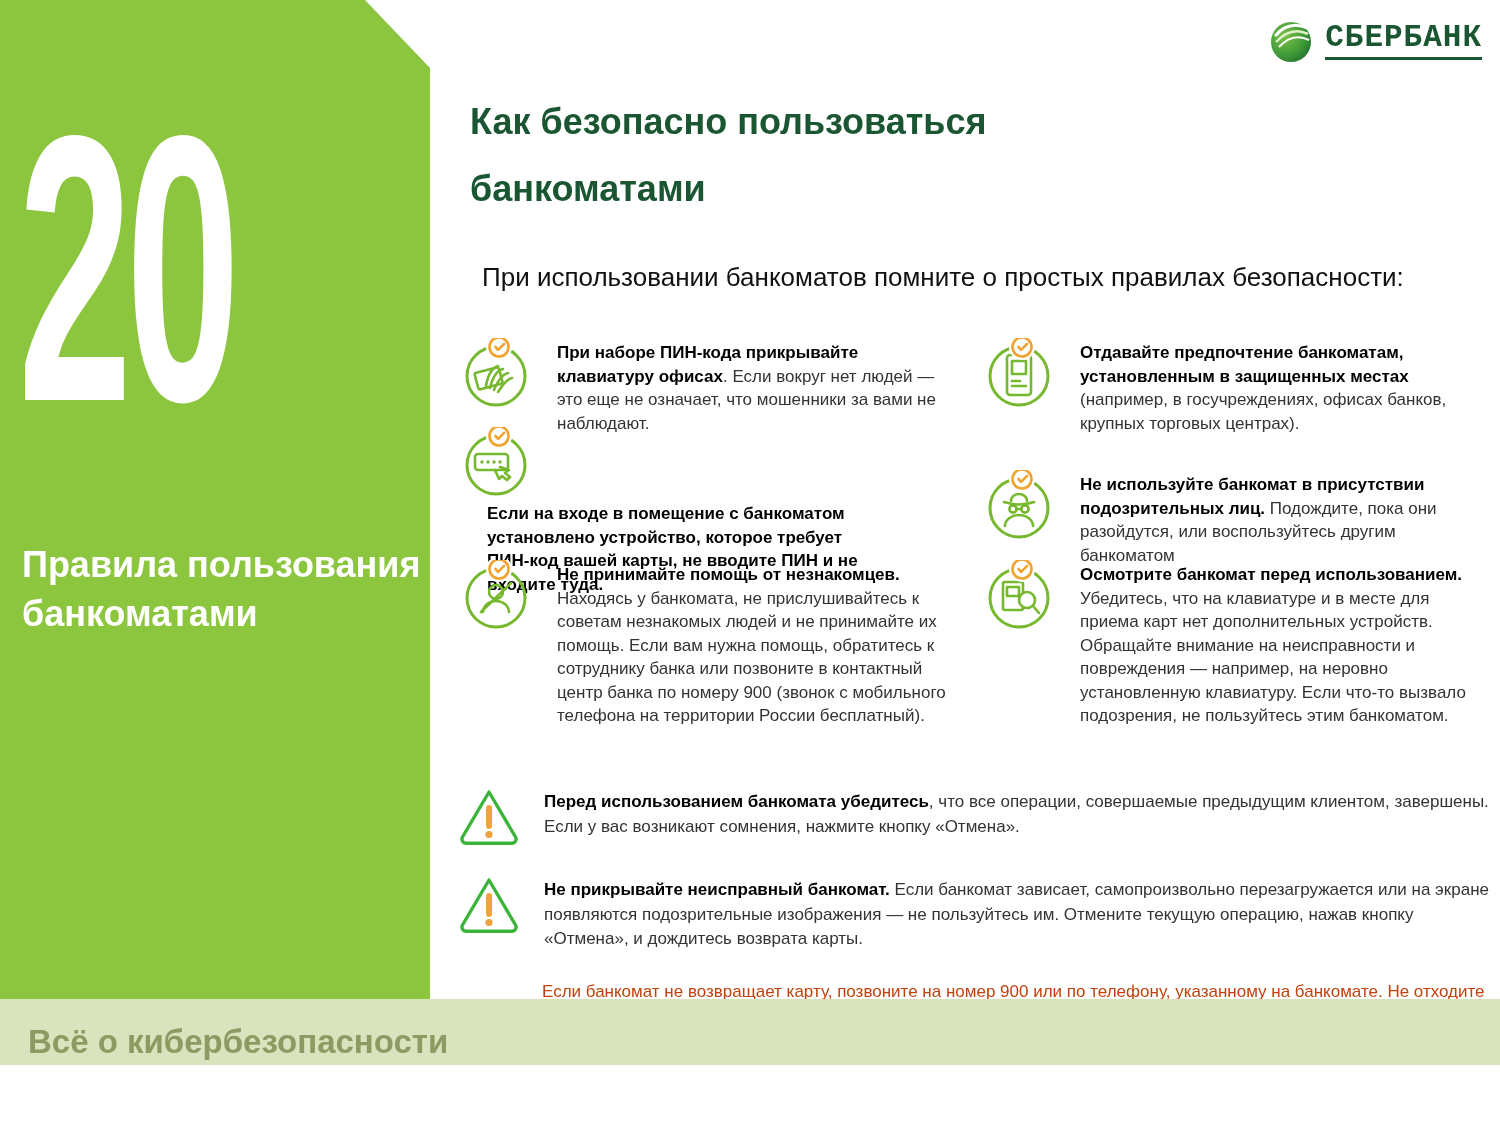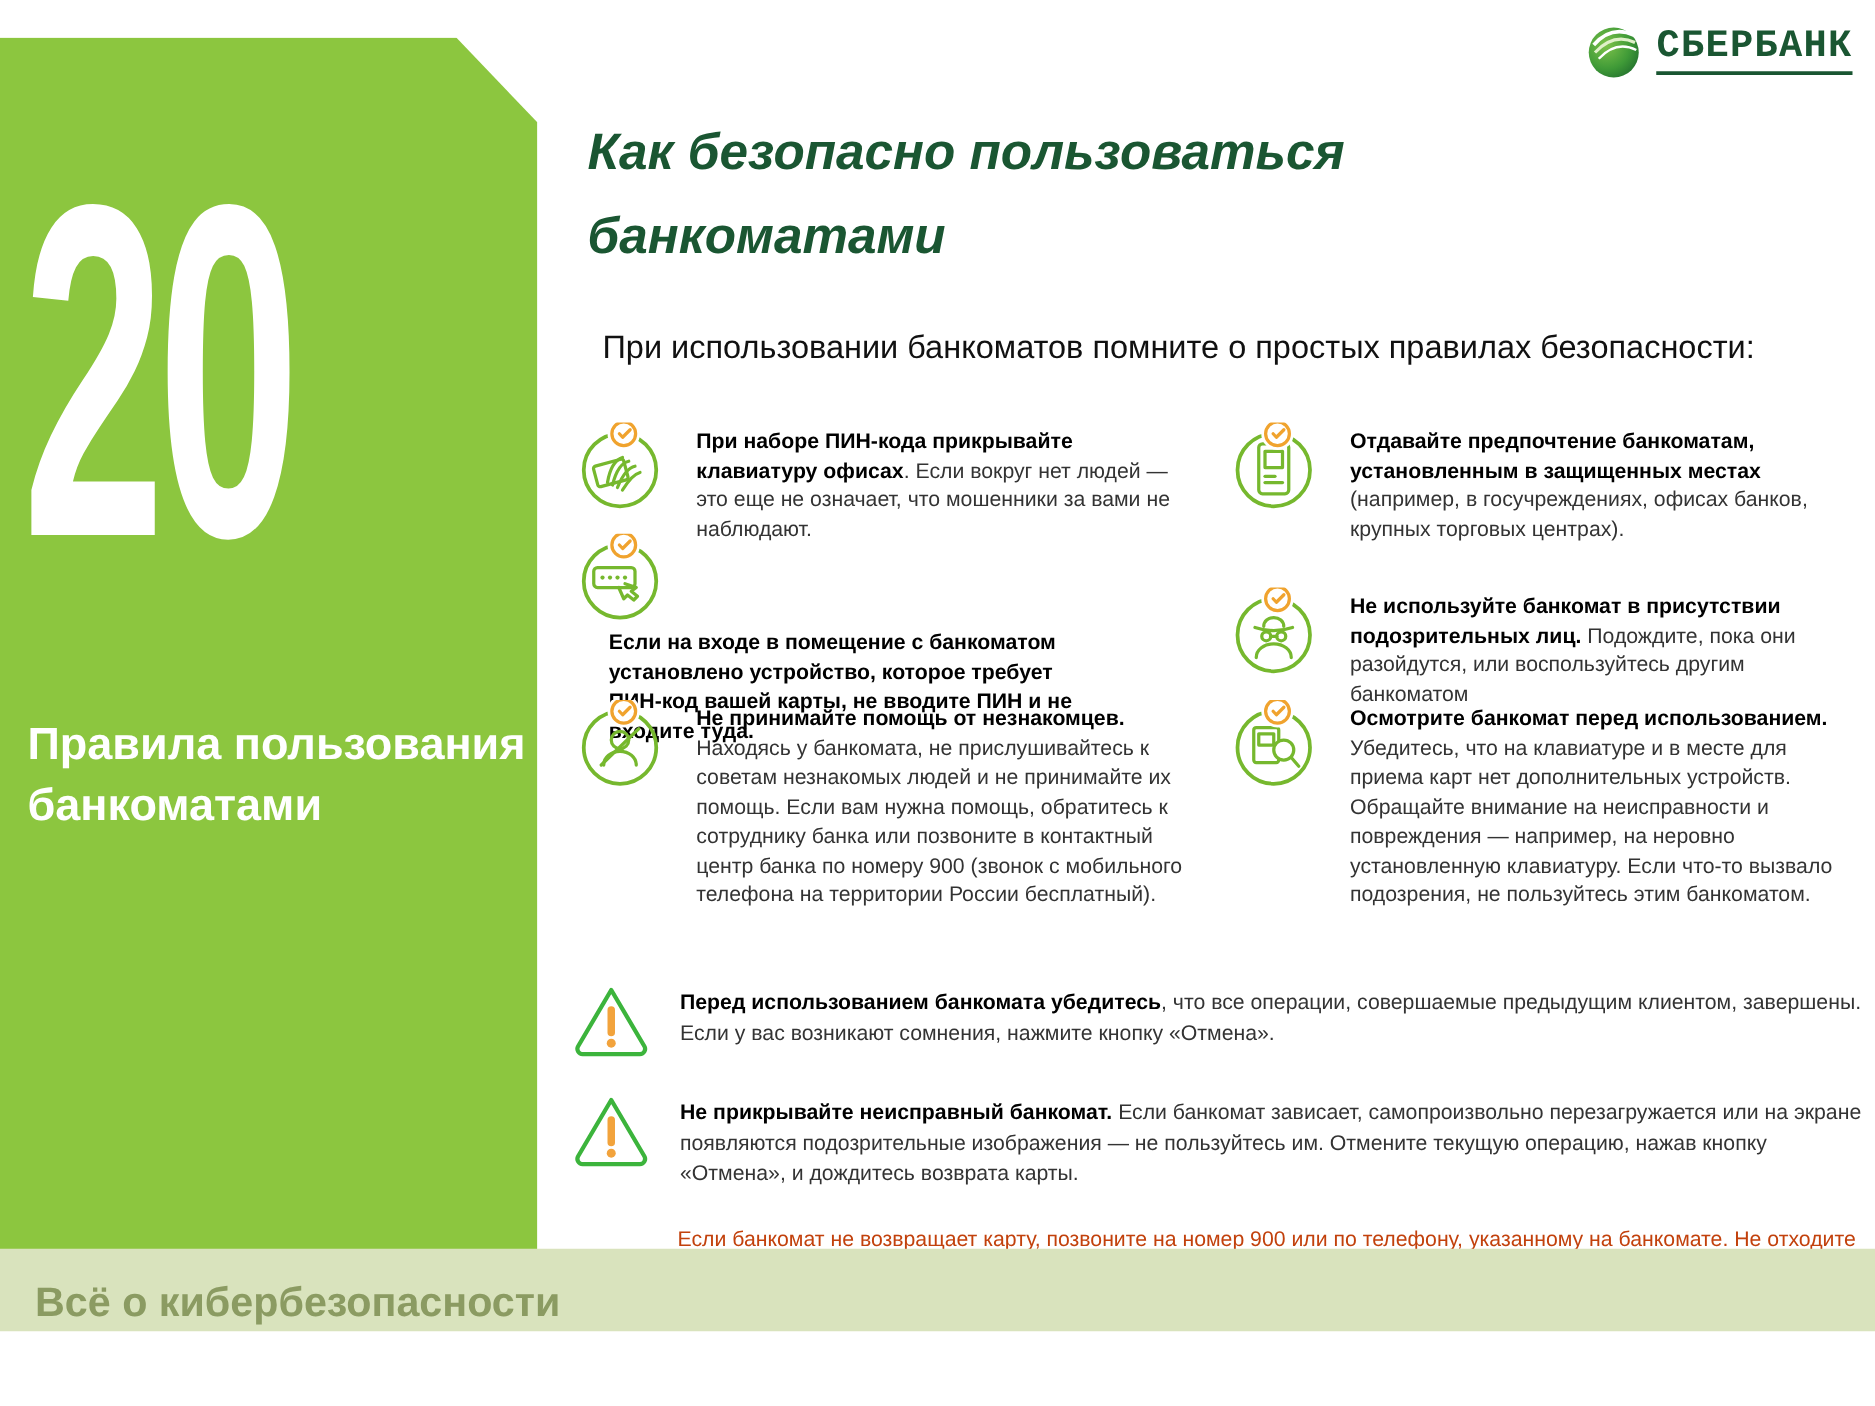--- a/index.html
+++ b/index.html
@@ -1,32 +1,32 @@
 <!DOCTYPE html>
 <html><head>
 <meta charset="utf-8">
 <style>
   html,body{margin:0;padding:0;background:#fff;}
   .slide{position:relative;width:1500px;height:1125px;background:#fff;overflow:hidden;
          font-family:"Liberation Sans", sans-serif;color:#222;}
   
   .sidebar{position:absolute;left:0;top:0;width:430px;height:1031px;background:#8cc63f;
-           clip-path:polygon(0 0,365px 0,430px 68px,430px 100%,0 100%);margin-top:30px;}
+           clip-path:polygon(0 0,365px 0,430px 68px,430px 100%,0 100%);}
   .big-number{position:absolute;left:18px;top:78px;color:#fff;font-weight:bold;
               font-size:205px;line-height:205px;letter-spacing:-6px;
               transform:scaleY(1.85);transform-origin:top left;}
   .sidebar-label{position:absolute;left:22px;top:540px;color:#fff;font-weight:bold;
                  font-size:36px;line-height:49px;width:400px;}
   
   .logo{position:absolute;top:16px;right:18px;display:flex;align-items:center;gap:10px;}
   .logo-text{font-size:31px;font-weight:bold;color:#1a5632;letter-spacing:1px;
              border-bottom:3px solid #1a5632;padding-bottom:2px;font-family:Liberation Mono, monospace;}
   
   .title{position:absolute;left:470px;top:88px;width:760px;margin:0;
-         font-size:41px;line-height:67px;font-weight:bold;color:#1a5632;font-style:italic;}
+         font-size:36px;line-height:67px;font-weight:bold;color:#1a5632;}
   .subtitle{position:absolute;left:470px;top:248px;width:1000px;margin:12px;
             font-size:26px;line-height:34px;color:#111;}
   
   .rule{position:absolute;display:flex;align-items:flex-start;}
   .rule .ricon{flex:0 0 70px;}
   .rule .rtext{width:402px;margin-left:25px;padding-top:3px;
                font-size:17px;line-height:23.5px;color:#333;}
   .rule .rtext b{color:#000;}
   #r1{left:462px;top:338px;} #r2{left:462px;top:427px;flex-direction:column;} #r3{left:462px;top:560px;}
   #r4{left:985px;top:338px;} #r5{left:985px;top:450px;margin-top:20px;} #r6{left:985px;top:560px;}

